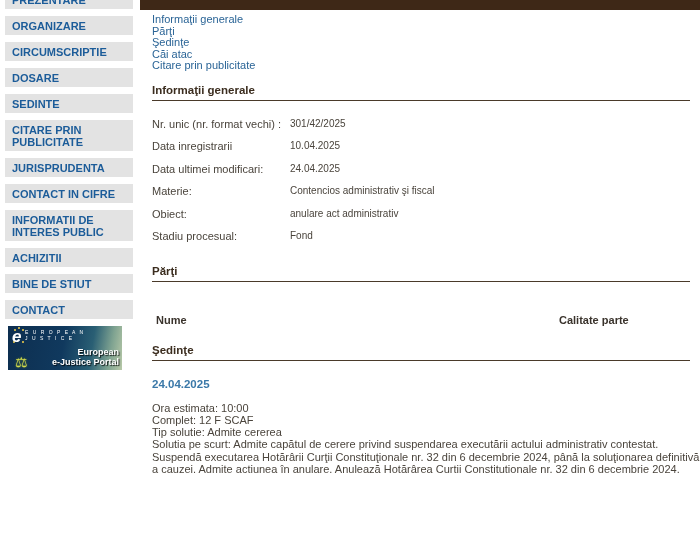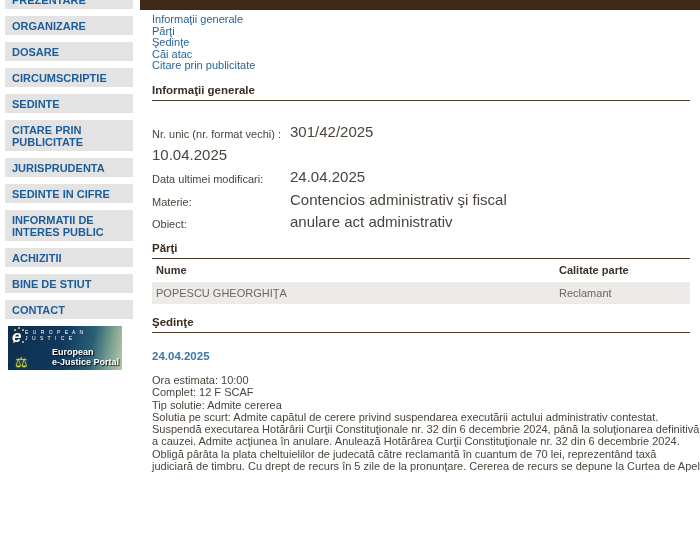--- a/index.html
+++ b/index.html
@@ -26,70 +26,70 @@
     width:114px; height:44px; overflow:hidden; cursor:pointer;
     background:linear-gradient(100deg,#0d2e4f 0%,#10395e 48%,#2a5f74 72%,#7fa391 88%,#b8c9a8 100%);
   }
   .ej-logo { position:absolute; top:2px; left:4px; color:#fff; }
   .ej-e { font-size:17px; font-weight:bold; line-height:17px; font-style:italic; }
   .ej-words { position:absolute; top:3px; left:17px; color:#fff; font-size:5px;
               letter-spacing:1.5px; line-height:6px; white-space:nowrap; }
   .ej-star { position:absolute; width:2px; height:2px; background:#f7d24a; border-radius:50%; }
   .ej-scales { position:absolute; left:7px; bottom:0px; font-size:14px; color:#cfd94f;
                text-shadow:0 0 2px #7a8f2a; }
-  .ej-title { position:absolute; right:3px; bottom:3px; color:#fff;
+  .ej-title { position:absolute; right:3px; bottom:3px; text-align:right; color:#fff;
               font-size:9px; font-weight:bold; line-height:10px;
               text-shadow:1px 1px 1px rgba(0,0,0,0.85); }
 
   
   .content { position:absolute; left:140px; top:0; width:560px; height:473px; overflow:hidden; }
   .topbar { height:10px; background:#3e2817; width:100%; }
   .inner { padding:0 10px 0 12px; }
 
   .quicklinks { margin-top:4px; }
   .qlink { display:block; color:#2a6496; font-size:11px; line-height:11.5px;
            text-decoration:none; cursor:pointer; }
 
   .section-title {
     margin-top:12px;
     font-size:11.5px; font-weight:bold; color:#3b2d1f;
     padding-bottom:4px;
     border-bottom:1px solid #4a3a2a;
   }
 
   .fields { margin-top:17px; }
-  .field-row { display:flex; height:22.5px; align-items:flex-end; }
+  .field-row { display:flex; height:22.5px; align-items:flex-start; }
   .field-label { width:138px; flex:0 0 138px; color:#4a443c; font-size:11px; }
-  .field-value { color:#4a443c; font-size:15px; }
+  .field-value { color:#4a443c; font-size:10px; }
 
-  .ptable { width:100%; border-collapse:collapse; table-layout:fixed; margin-top:0; }
+  .ptable { width:100%; border-collapse:collapse; table-layout:fixed; margin-top:27px; }
   .ptable th { text-align:left; font-size:11px; color:#3a332c; padding:5px 0 6px 4px; }
   .ptable td { font-size:11px; color:#6f675e; padding:5px 0 5px 4px; height:22px; }
   .ptable tr.shaded td { background:#edebe7; }
   .col-name { width:403px; }
 
   .hearing-date { display:inline-block; margin-top:17px; color:#3a78a8; font-size:11.5px;
                   font-weight:bold; text-decoration:none; cursor:pointer; }
   .hearing-details { margin-top:10px; color:#4a443c; font-size:11px; line-height:12.3px;
                      width:548px; }
 </style>
 </head>
 <body>
 
 <div class="page">
 
   <div class="sidebar">
     <div class="side-item first">PREZENTARE</div>
     <div class="side-item">ORGANIZARE</div>
+    <div class="side-item">CIRCUMSCRIPTIE</div>
     <div class="side-item">DOSARE</div>
-    <div class="side-item">CIRCUMSCRIPTIE</div>
     <div class="side-item">SEDINTE</div>
     <div class="side-item">CITARE PRIN PUBLICITATE</div>
     <div class="side-item">JURISPRUDENTA</div>
-    <div class="side-item">SEDINTE IN CIFRE</div>
+    <div class="side-item">CONTACT IN CIFRE</div>
     <div class="side-item">INFORMATII DE INTERES PUBLIC</div>
     <div class="side-item">ACHIZITII</div>
     <div class="side-item">BINE DE STIUT</div>
     <div class="side-item">CONTACT</div>
 
     <div class="banner">
       <span class="ej-star" style="top:3px;left:6px"></span>
       <span class="ej-star" style="top:1px;left:10px"></span>
       <span class="ej-star" style="top:3px;left:14px"></span>
       <span class="ej-star" style="top:15px;left:5px"></span>
@@ -122,50 +122,51 @@
       </div>
 
       <div class="section-title">Informaţii generale</div>
 
       <div class="fields">
         <div class="field-row">
           <div class="field-label">Nr. unic (nr. format vechi) :</div>
           <div class="field-value">301/42/2025</div>
         </div>
         <div class="field-row">
+          <div class="field-label">Data inregistrarii</div>
           <div class="field-value">10.04.2025</div>
         </div>
         <div class="field-row">
           <div class="field-label">Data ultimei modificari:</div>
           <div class="field-value">24.04.2025</div>
         </div>
         <div class="field-row">
           <div class="field-label">Materie:</div>
           <div class="field-value">Contencios administrativ şi fiscal</div>
         </div>
         <div class="field-row">
           <div class="field-label">Obiect:</div>
           <div class="field-value">anulare act administrativ</div>
         </div>
+        <div class="field-row">
+          <div class="field-label">Stadiu procesual:</div>
+          <div class="field-value">Fond</div>
+        </div>
       </div>
 
       <div class="section-title">Părţi</div>
 
       <table class="ptable">
         <thead>
           <tr>
             <th class="col-name">Nume</th>
             <th>Calitate parte</th>
           </tr>
         </thead>
         <tbody>
-          <tr class="shaded">
-            <td>POPESCU GHEORGHIŢA</td>
-            <td>Reclamant</td>
-          </tr>
         </tbody>
       </table>
 
       <div class="section-title">Şedinţe</div>
 
       <a class="hearing-date">24.04.2025</a>
 
       <div class="hearing-details">
         <div>Ora estimata: 10:00</div>
         <div>Complet: 12 F SCAF</div>

